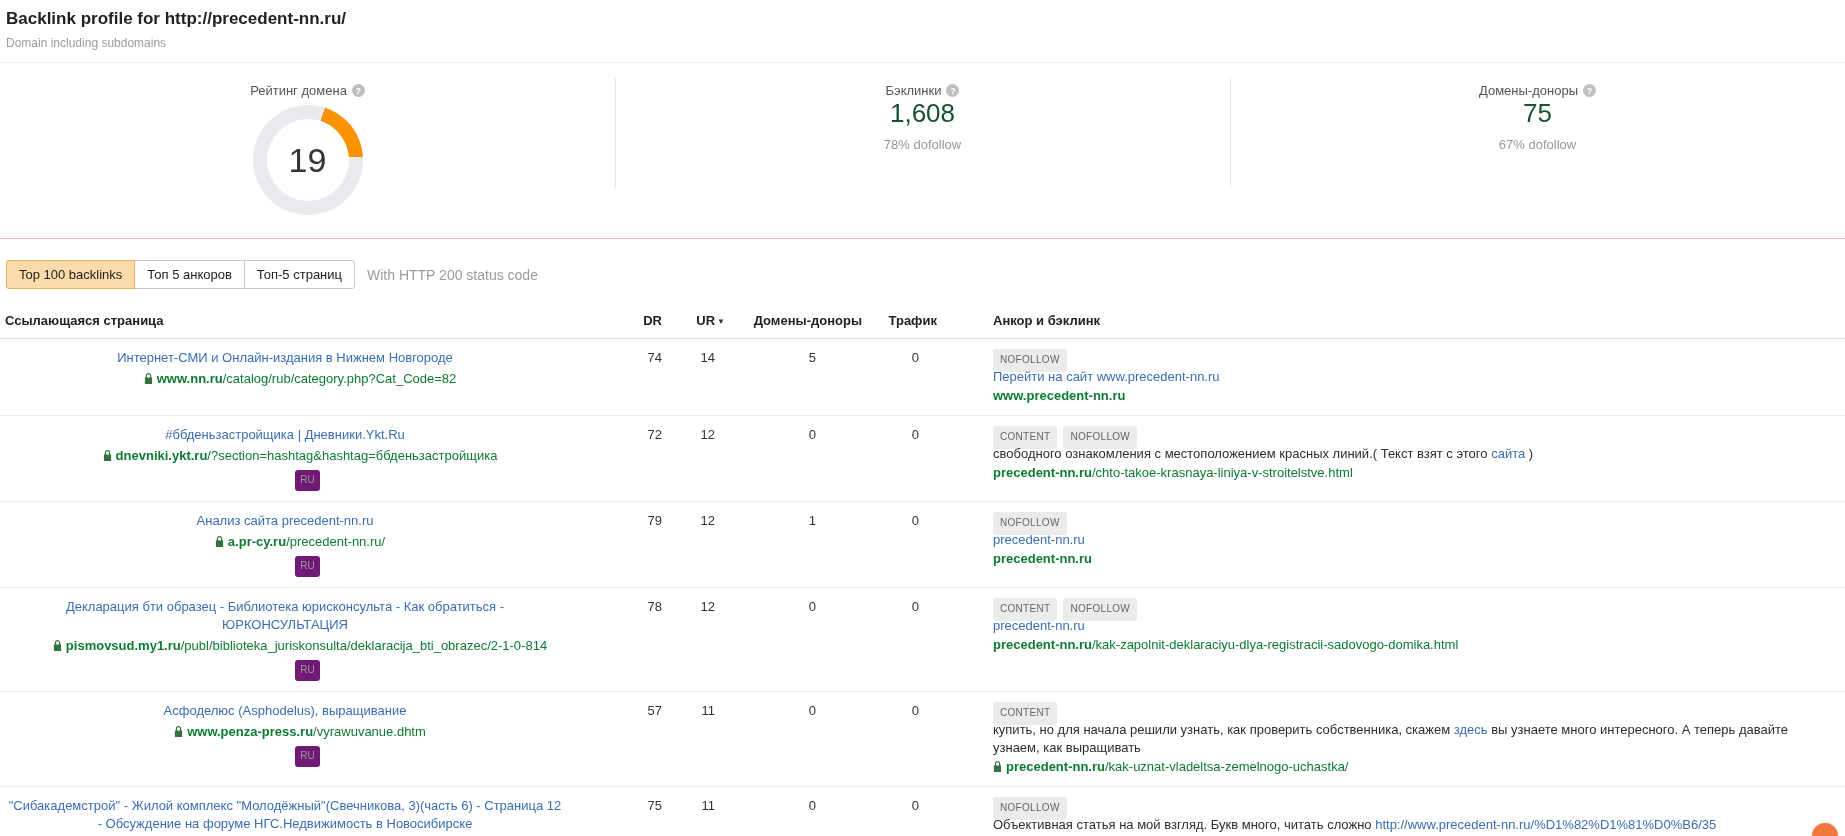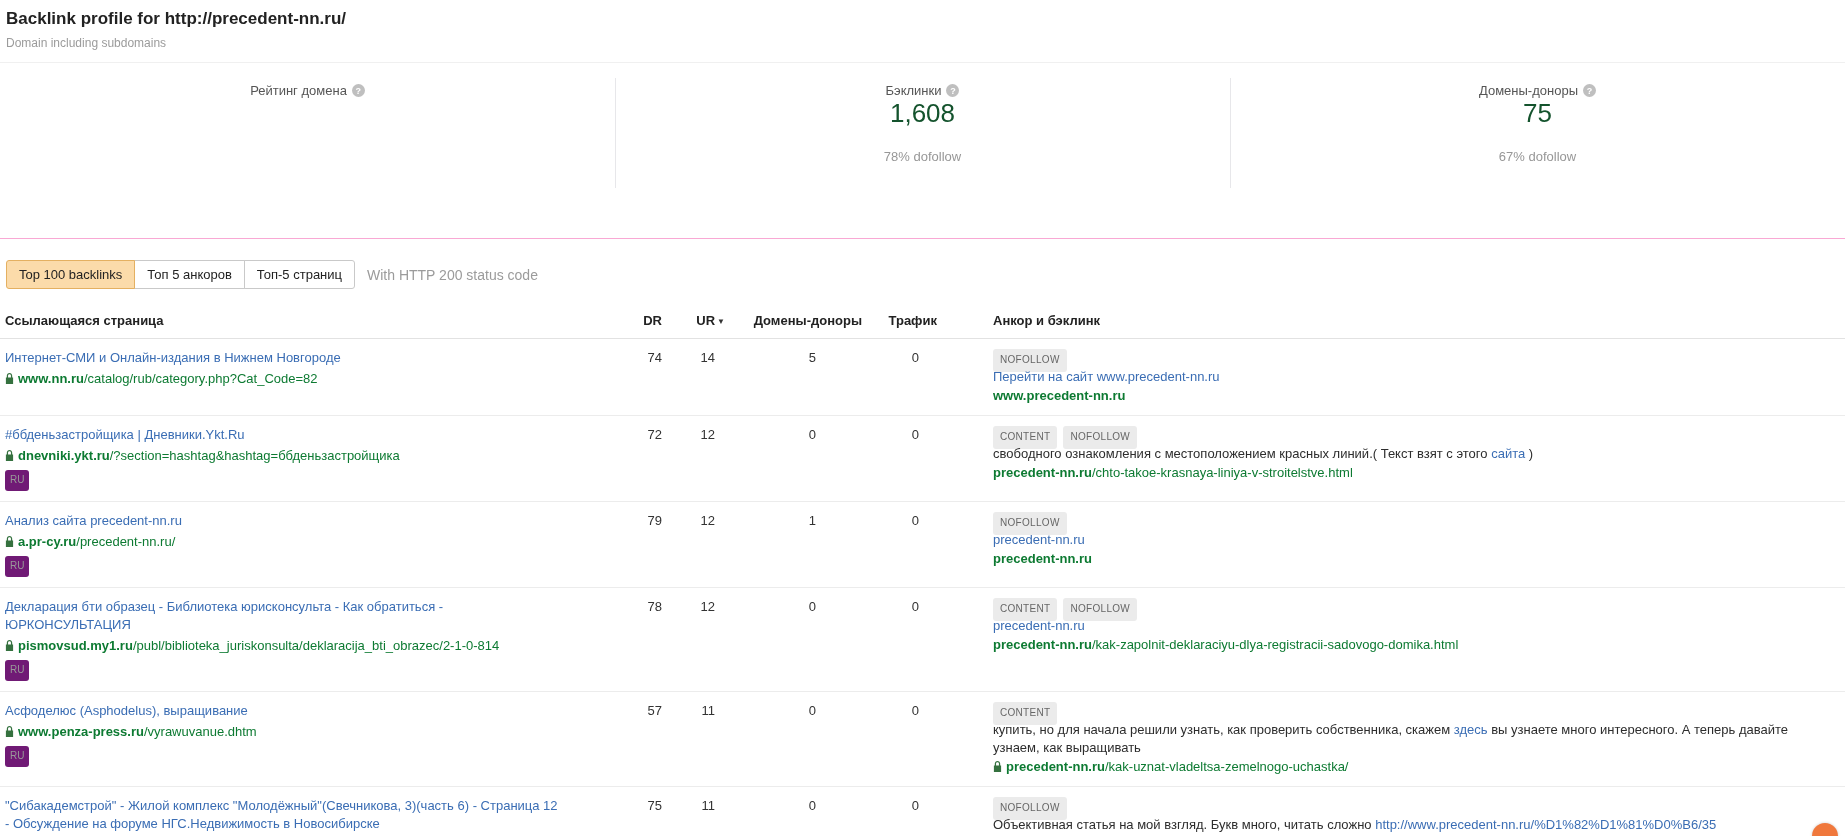--- a/index.html
+++ b/index.html
@@ -12,21 +12,21 @@
   .page-header .sub { font-size:12px; color:#9b9b9b; margin-top:7px; }
 
   
   .metrics { display:flex; height:176px; border-bottom:1px solid #f9a8d4; }
   .metric-col { flex:1 1 0; display:flex; flex-direction:column; align-items:center; padding-top:20px; position:relative; }
   .metric-col + .metric-col::before { content:""; position:absolute; left:0; top:15px; bottom:50px; width:1px; background:#e7e7ea; }
   .metric-label { font-size:13px; color:#555; display:flex; align-items:center; gap:5px; }
   .help-icon { width:13px; height:13px; border-radius:50%; background:#bfbfbf; color:#fff;
     font-size:9px; font-weight:bold; display:inline-flex; align-items:center; justify-content:center; cursor:pointer; }
   .big-number { font-size:26px; color:#14532d; }
-  .metric-sub { font-size:13px; color:#979797; margin-top:20px; }
+  .metric-sub { font-size:13px; color:#979797; margin-top:8px; }
   .donut { width:110px; height:110px; border-radius:50%; margin-top:7px; position:relative;
     display:flex; align-items:center; justify-content:center; }
   .donut .hole { width:82px; height:82px; border-radius:50%; background:#fff;
     display:flex; align-items:center; justify-content:center; }
   .donut .val { font-size:34px; color:#333; }
 
   
   .tabs-row { display:flex; align-items:center; margin:21px 0 0 6px; }
   .seg { display:inline-flex; }
   .tab { border:1px solid #c9c9c9; background:#fff; padding:6px 12px; font-size:13px; color:#222;
@@ -37,21 +37,21 @@
   .tabs-note { font-size:14px; color:#9b9b9b; margin-left:12px; }
 
   
   table { width:1845px; border-collapse:collapse; table-layout:fixed; margin-top:18px; }
   col.c1{width:610px} col.c2{width:58px} col.c3{width:63px} col.c4{width:137px} col.c5{width:75px} col.c6{width:902px}
   th { font-size:13px; font-weight:bold; color:#222; text-align:left; padding:6px 0 10px 0; border-bottom:1px solid #e2e2e2; }
   th.num { text-align:right; padding-right:6px; }
   th.c-anchor-h { padding-left:50px; }
   th .sort-arrow { font-size:8px; color:#333; margin-left:2px; vertical-align:1px; }
   td { vertical-align:top; border-bottom:1px solid #ececec; padding:10px 0 10px 0; font-size:13px; color:#333; line-height:18px; }
-  td.c-page { padding-left:5px; }
+  td.c-page { padding-left:5px;text-align:center; }
   td.num { text-align:right; }
   td.c-dr  { padding-right:6px; }
   td.c-ur  { padding-right:16px; }
   td.c-dom { padding-right:52px; }
   td.c-traf{ padding-right:24px; }
   td.c-anchor { padding-left:50px; padding-right:12px; }
 
   a.blue { color:#3a6db4; text-decoration:none; cursor:pointer; }
   .r-title { display:block; max-width:560px; overflow-wrap:anywhere; line-height:18px; }
   .r-url { margin-top:3px; color:#0d7a32; overflow-wrap:anywhere; max-width:590px; cursor:pointer; }
@@ -77,20 +77,25 @@
 <div class="page-header">
   <h1>Backlink profile for http://precedent-nn.ru/</h1>
   <div class="sub">Domain including subdomains</div>
 </div>
 
 <div class="metrics">
   <div class="metric-col">
     <div class="metric-label">
       <span>Рейтинг домена</span>
       <span class="help-icon">?</span>
+    </div>
+    <div class="donut" id="dr-donut" style="background: conic-gradient(from 18deg, rgb(251, 146, 0) 0deg, rgb(251, 146, 0) 68.4deg, rgb(233, 233, 238) 68.4deg, rgb(233, 233, 238) 360deg);">
+      <div class="hole">
+        <span class="val">19</span>
+      </div>
     </div>
   </div>
   <div class="metric-col">
     <div class="metric-label">
       <span>Бэклинки</span>
       <span class="help-icon">?</span>
     </div>
     <div class="big-number">1,608</div>
     <div class="metric-sub">78% dofollow</div>
   </div>

